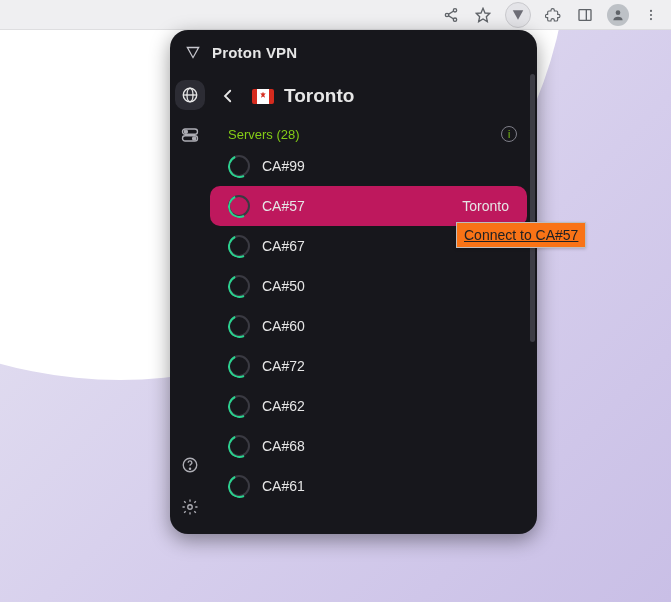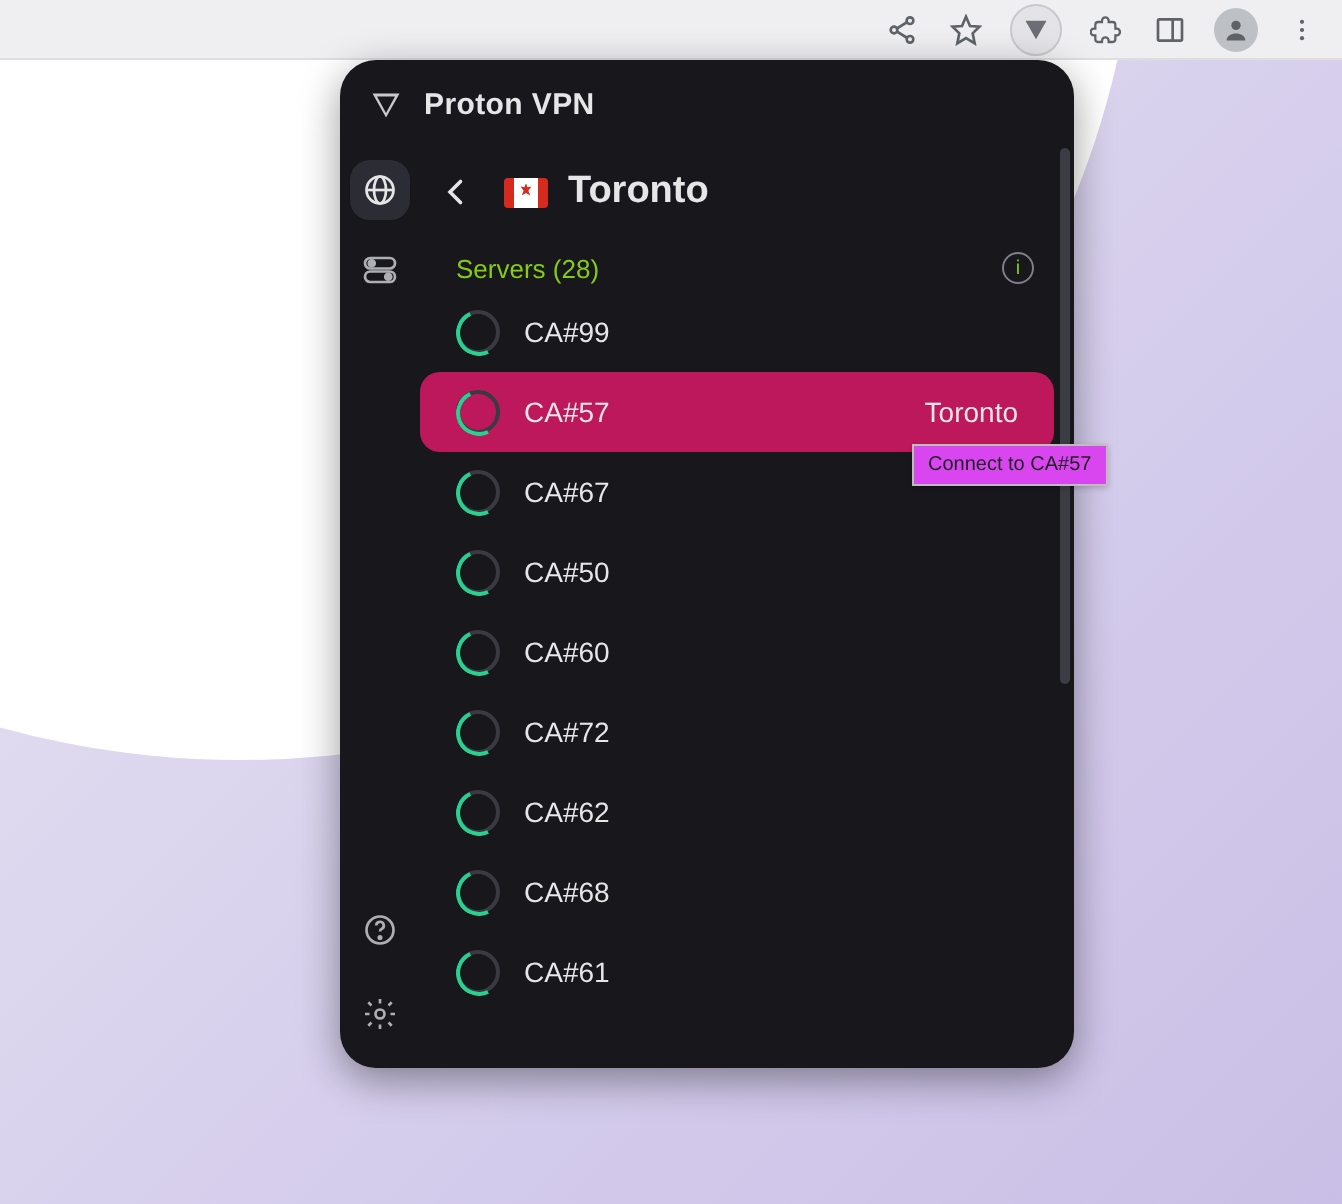--- a/index.html
+++ b/index.html
@@ -194,27 +194,28 @@
   .connect-label {
     margin-left: auto;
     color: #e6e6e6;
     font-size: 14px;
     padding-right: 6px;
   }
   .tooltip {
     position: absolute;
     top: 222px;
     left: 456px;
-    background: #d946ef;
+    background: #f97316;
     border: 1px solid #bdbdbd;
     color: #202124;
-    font-size: 10px;
+    font-size: 14px;
     padding: 4px 7px;
     box-shadow: 0 1px 3px rgba(0,0,0,.2);
     white-space: nowrap;
+    text-decoration: underline;
   }
 </style>
 </head>
 <body>
 
 <div class="page-bg"></div>
 
 <div class="browser-toolbar">
   <div class="tb-icon">
     <svg width="16" height="16" viewBox="0 0 24 24" fill="none" stroke="currentColor" stroke-width="2">

